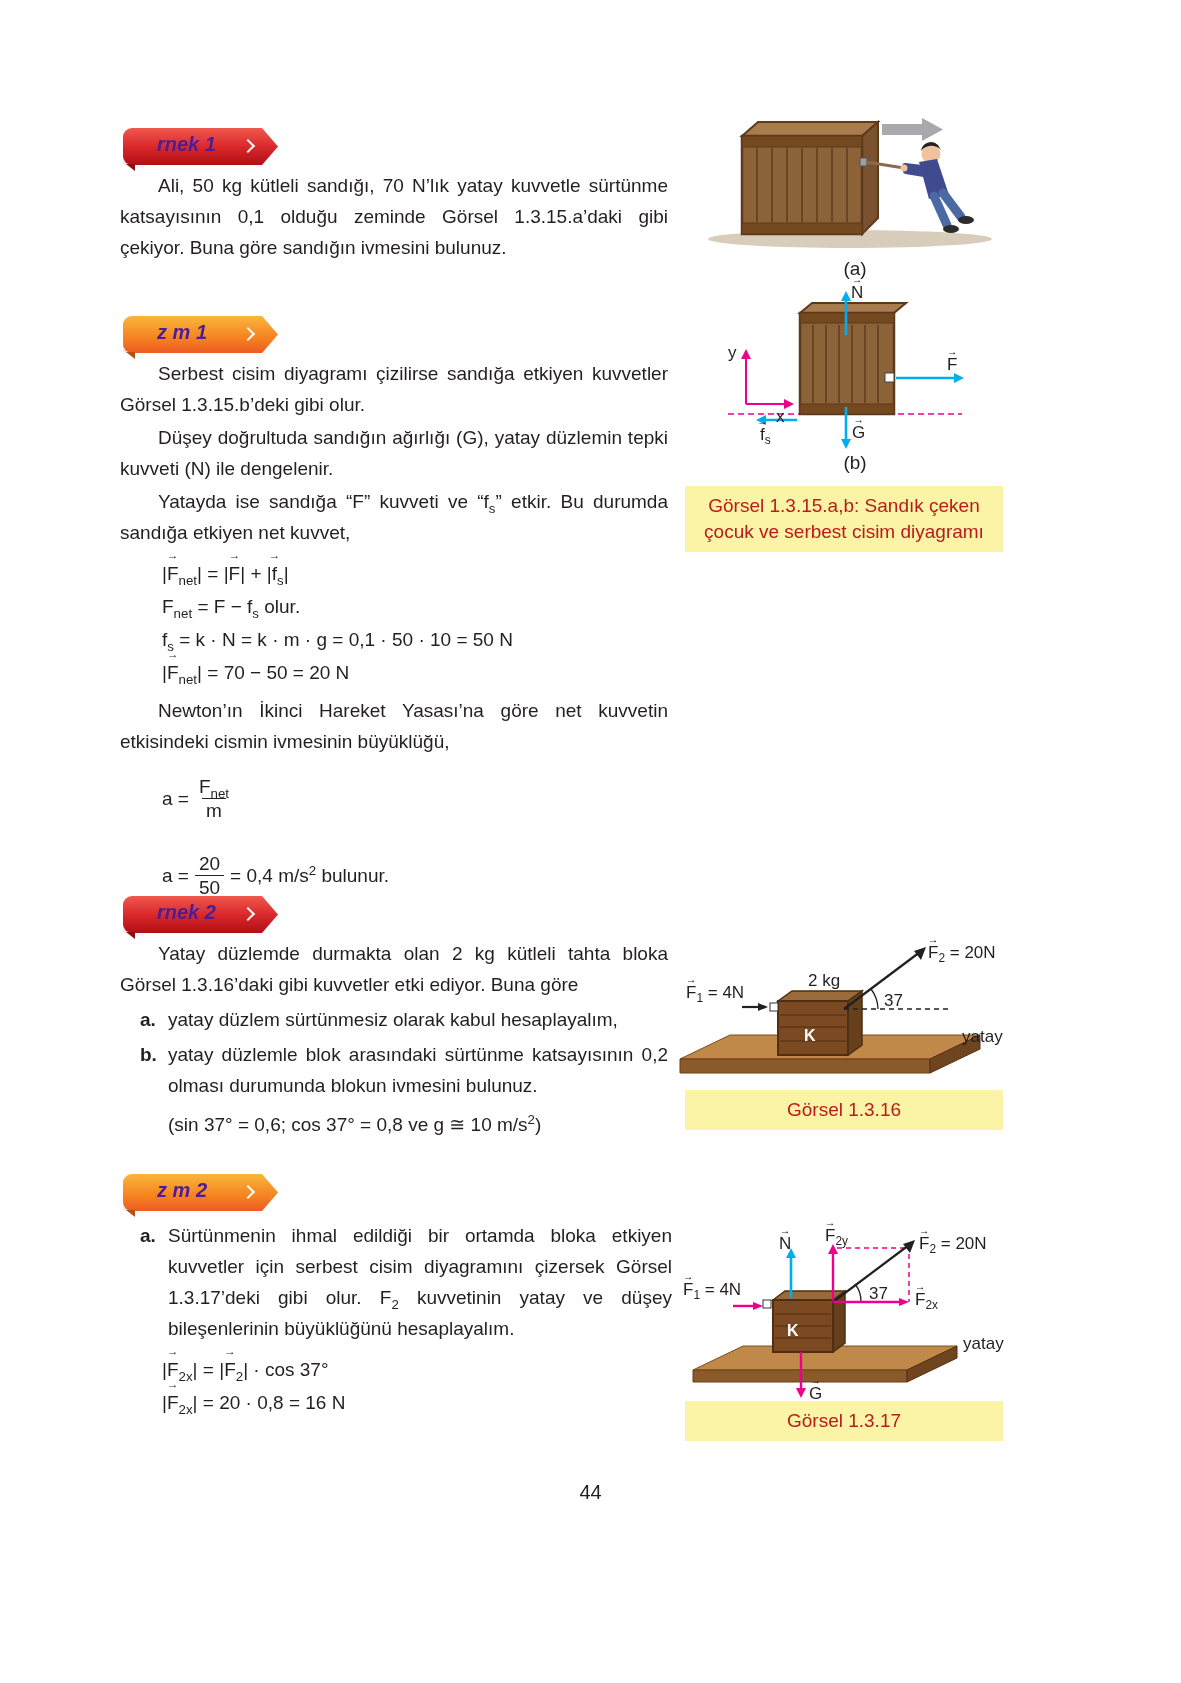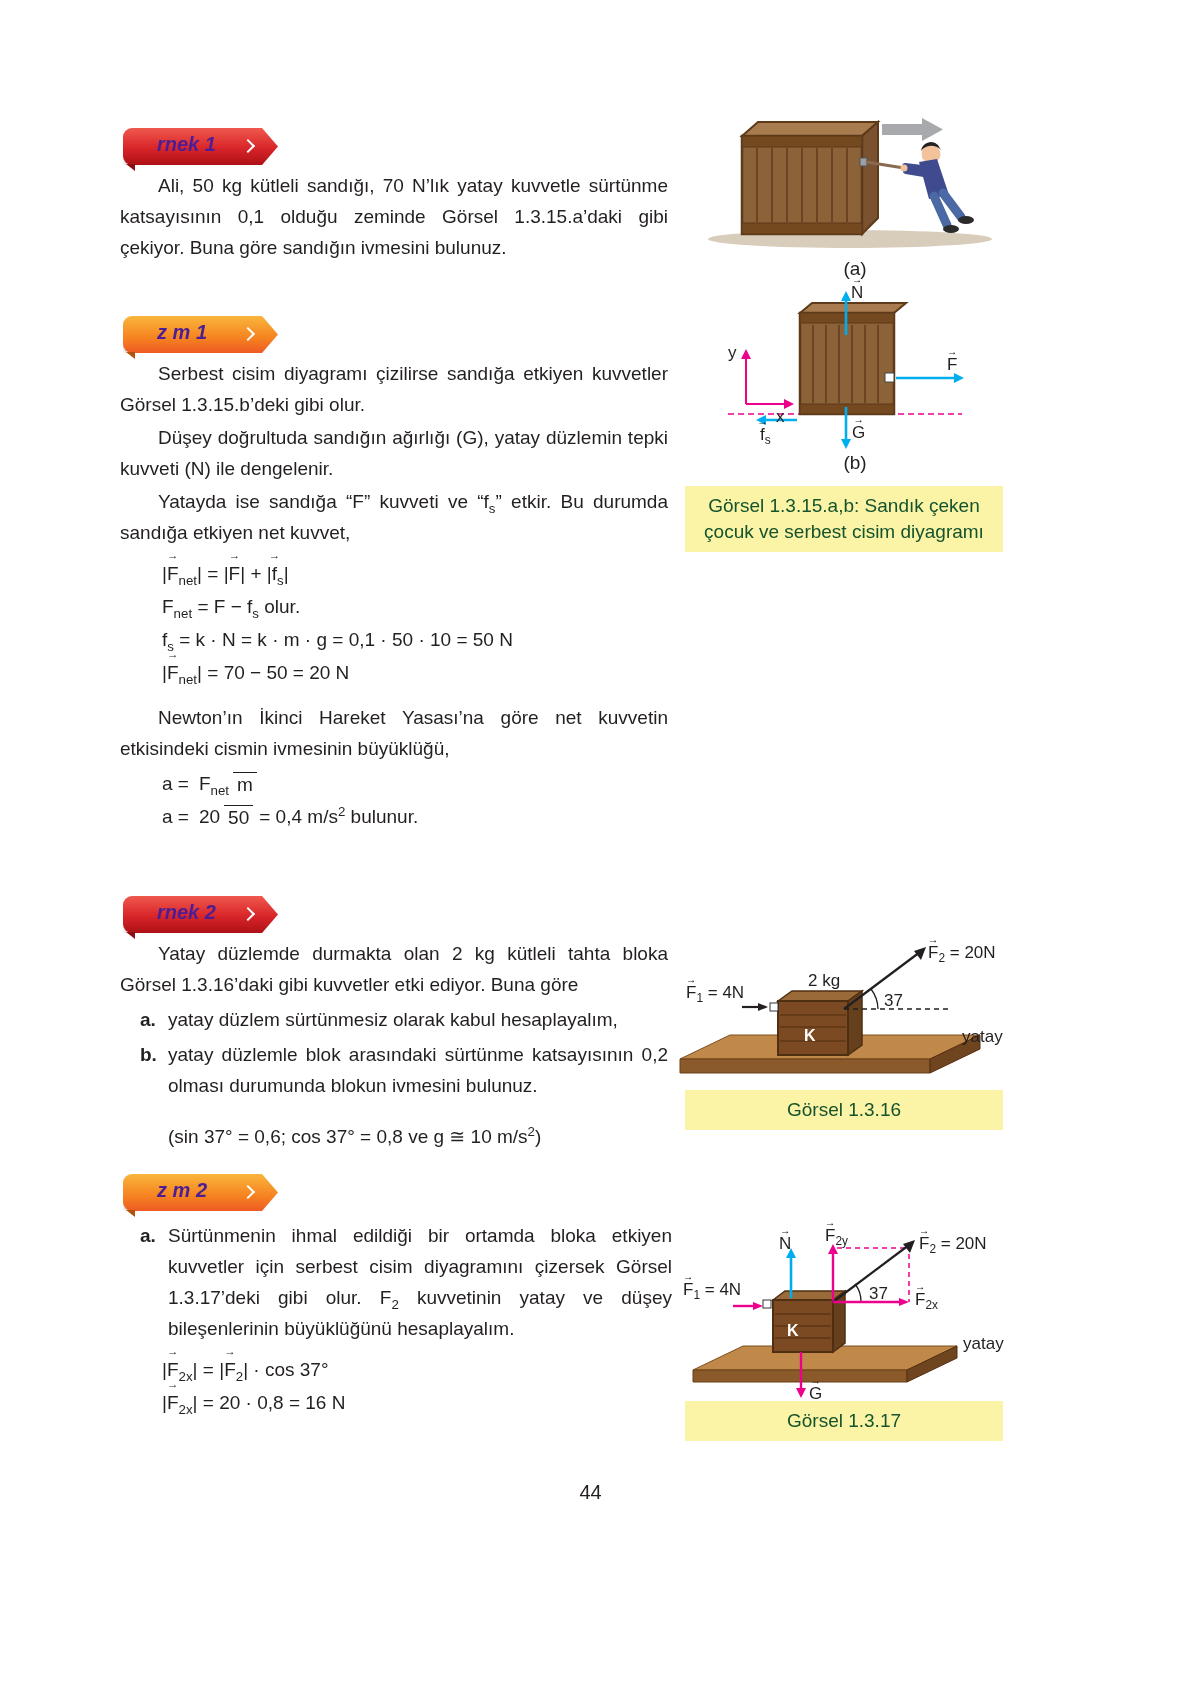--- a/index.html
+++ b/index.html
@@ -5,28 +5,28 @@
   *{margin:0;padding:0;box-sizing:border-box}
   html,body{background:#ffffff}
   .page{position:relative;width:1181px;height:1683px;background:#fff;
         font-family:"Liberation Sans",sans-serif;color:#231f20;overflow:hidden}
   .abs{position:absolute}
 
   
   .para{font-size:19px;line-height:31px;text-align:justify;text-indent:38px;margin-bottom:2px}
   .fline{font-size:19px;line-height:30px;margin:3px 0 3px 42px}
   .fline.first{margin-top:11px}
-  .note{font-size:19px;line-height:31px;margin:20px 0 0 48px}
+  .note{font-size:19px;line-height:31px;margin:8px 0 0 48px}
   .sub{font-size:70%;vertical-align:-0.35em;line-height:0}
   .sup{font-size:70%;vertical-align:0.55em;line-height:0}
   .vec{position:relative;display:inline-block}
   .vec::after{content:"\2192";position:absolute;left:50%;top:-0.82em;transform:translateX(-50%);
               font-size:0.6em;line-height:1;font-style:normal}
   .fracline{display:flex;align-items:center;font-size:19px;margin:7px 0 7px 42px}
-  .frac{display:inline-flex;flex-direction:row;align-items:center;margin:1px 6px}
+  .frac{display:inline-flex;flex-direction:column;align-items:center;margin:12px 6px}
   .frac .num{padding:0 4px;line-height:22px}
   .frac .den{border-top:1.6px solid #231f20;padding:0 4px;line-height:23px}
   .list-item{display:flex;font-size:19px;line-height:31px;margin:4px 0 4px 20px}
   .li-label{font-weight:bold;width:28px;flex:none}
   .li-text{flex:1;text-align:justify}
 
   
   .badge{position:absolute;width:155px;height:37px;color:#4c1d95;font-style:italic;
          font-weight:bold;font-size:20px}
   .badge .shape{position:absolute;inset:0;border-radius:9px 0 0 9px;
@@ -36,21 +36,21 @@
   .badge.orange .shape{background:linear-gradient(180deg,#f9b63c 0%,#f58220 60%,#ee5a23 100%)}
   .badge .btext{position:absolute;left:34px;top:5px;z-index:2}
   .badge .chev{position:absolute;right:25px;top:13px;width:10px;height:10px;
          border-top:2.5px solid #fff;border-right:2.5px solid #fff;transform:rotate(45deg);z-index:2}
   .badge::after{content:"";position:absolute;left:3px;bottom:-6px;width:0;height:0;
          border-left:9px solid transparent}
   .badge.red::after{border-top:7px solid #8c0d12}
   .badge.orange::after{border-top:7px solid #b4520d}
 
   
-  .caption{position:absolute;background:#fbf3a5;color:#14532d;font-size:19px;line-height:26px;
+  .caption{position:absolute;background:#fbf3a5;color:#b91c1c;font-size:19px;line-height:26px;
            text-align:center;padding:7px 16px;width:318px}
 
   
   .figure{position:absolute}
   .figure svg{display:block}
   .lbl{position:absolute;font-size:17px;line-height:1.15;white-space:nowrap;color:#231f20}
   .lbl.k{color:#fff;font-weight:bold;font-size:16px}
   .figlabel{position:absolute;width:310px;text-align:center;font-size:19px}
   .pagenum{position:absolute;left:0;top:1481px;width:1181px;text-align:center;font-size:20px}
 </style>
@@ -76,21 +76,21 @@
   </div>
 
   <div class="abs" style="left:120px;top:358px;width:548px">
     <p class="para">Serbest cisim diyagramı çizilirse sandığa etkiyen kuvvetler Görsel 1.3.15.b’deki gibi olur.</p>
     <p class="para">Düşey doğrultuda sandığın ağırlığı (G), yatay düzlemin tepki kuvveti (N) ile dengelenir.</p>
     <p class="para"><span>Yatayda ise sandığa “F” kuvveti ve “f</span><span class="sub">s</span><span>” etkir. Bu durumda sandığa etkiyen net kuvvet,</span></p>
     <p class="fline first"><span>|</span><span class="vec">F</span><span class="sub">net</span><span>| = |</span><span class="vec">F</span><span>| + |</span><span class="vec">f</span><span class="sub">s</span><span>|</span></p>
     <p class="fline"><span>F</span><span class="sub">net</span><span> = F − f</span><span class="sub">s</span><span> olur.</span></p>
     <p class="fline"><span>f</span><span class="sub">s</span><span> = k · N = k · m · g = 0,1 · 50 · 10 = 50 N</span></p>
     <p class="fline"><span>|</span><span class="vec">F</span><span class="sub">net</span><span>| = 70 − 50 = 20 N</span></p>
-    <p class="para" style="margin-top:14px">Newton’ın İkinci Hareket Yasası’na göre net kuvvetin etkisindeki cismin ivmesinin büyüklüğü,</p>
+    <p class="para" style="margin-top:7px">Newton’ın İkinci Hareket Yasası’na göre net kuvvetin etkisindeki cismin ivmesinin büyüklüğü,</p>
     <p class="fracline">
       <span>a =</span>
       <span class="frac">
         <span class="num"><span>F</span><span class="sub">net</span></span>
         <span class="den">m</span>
       </span>
     </p>
     <p class="fracline">
       <span>a =</span>
       <span class="frac">

